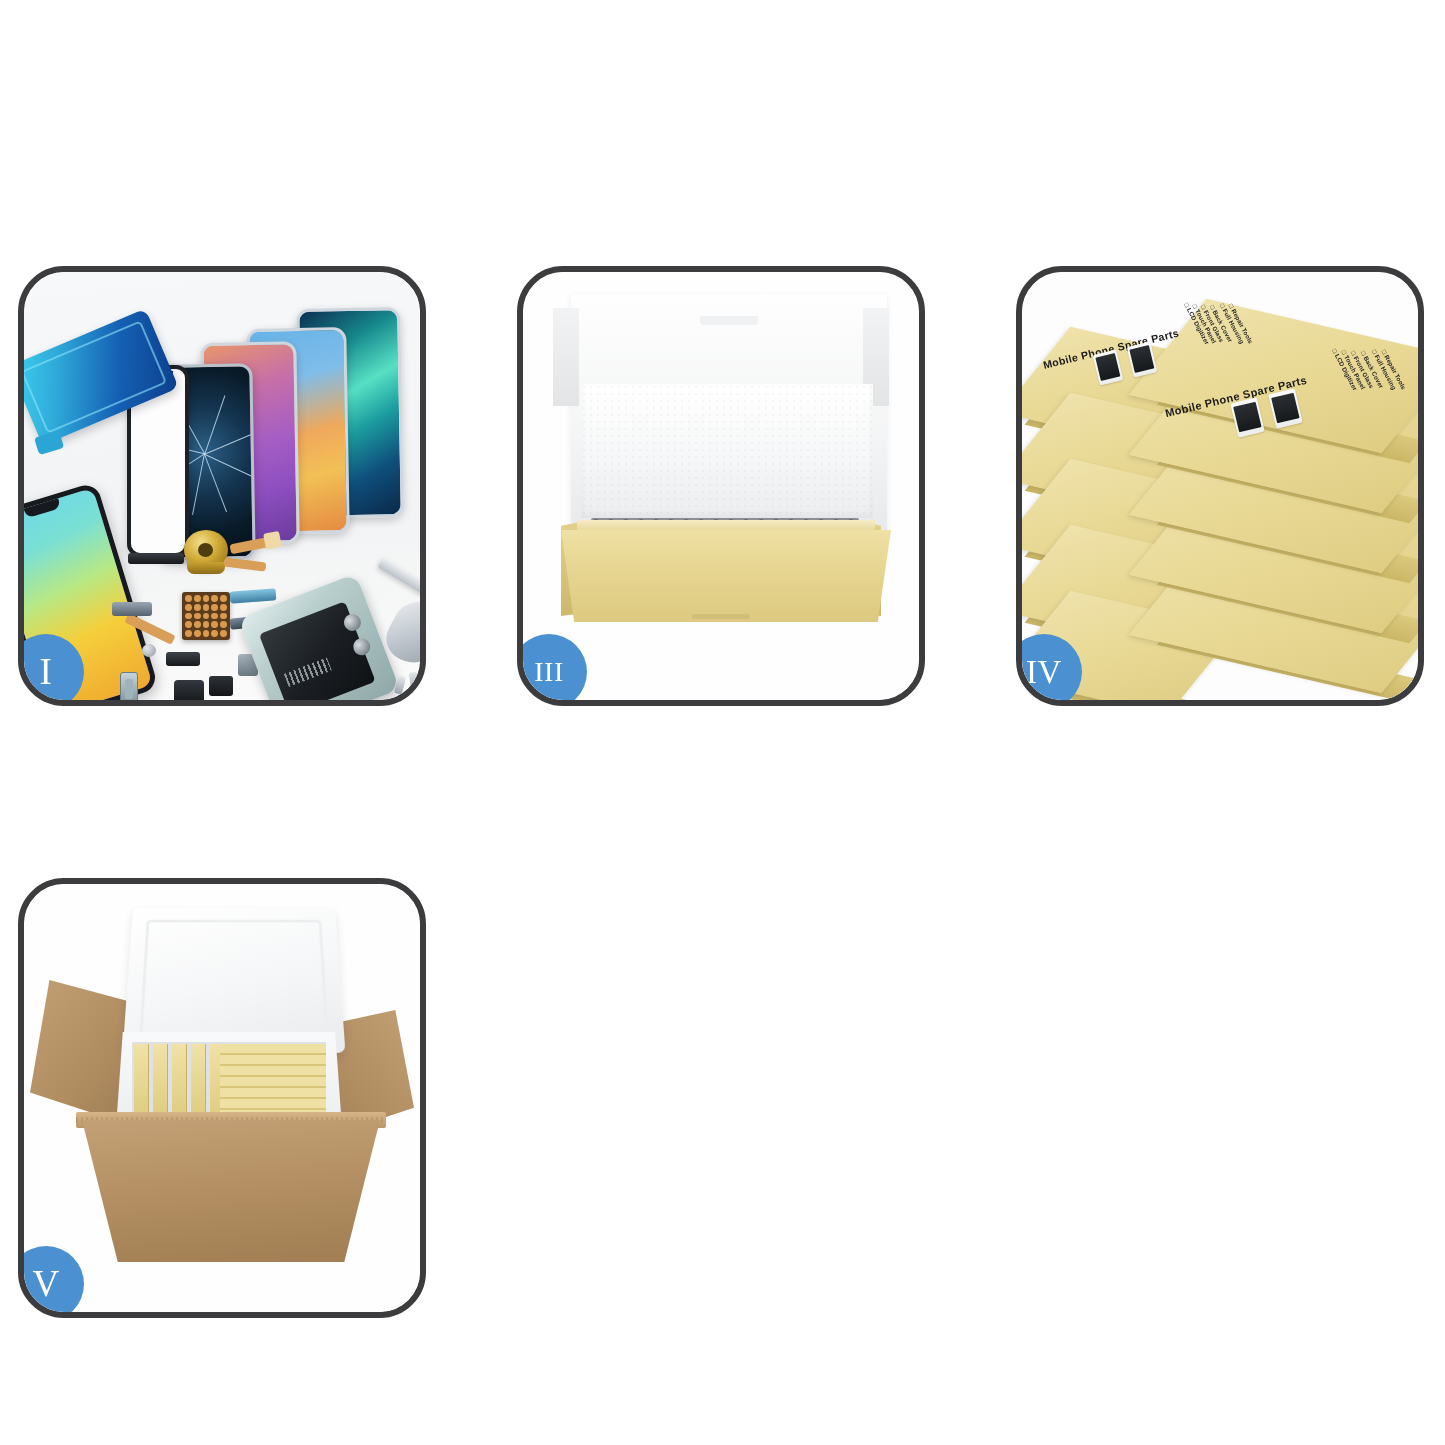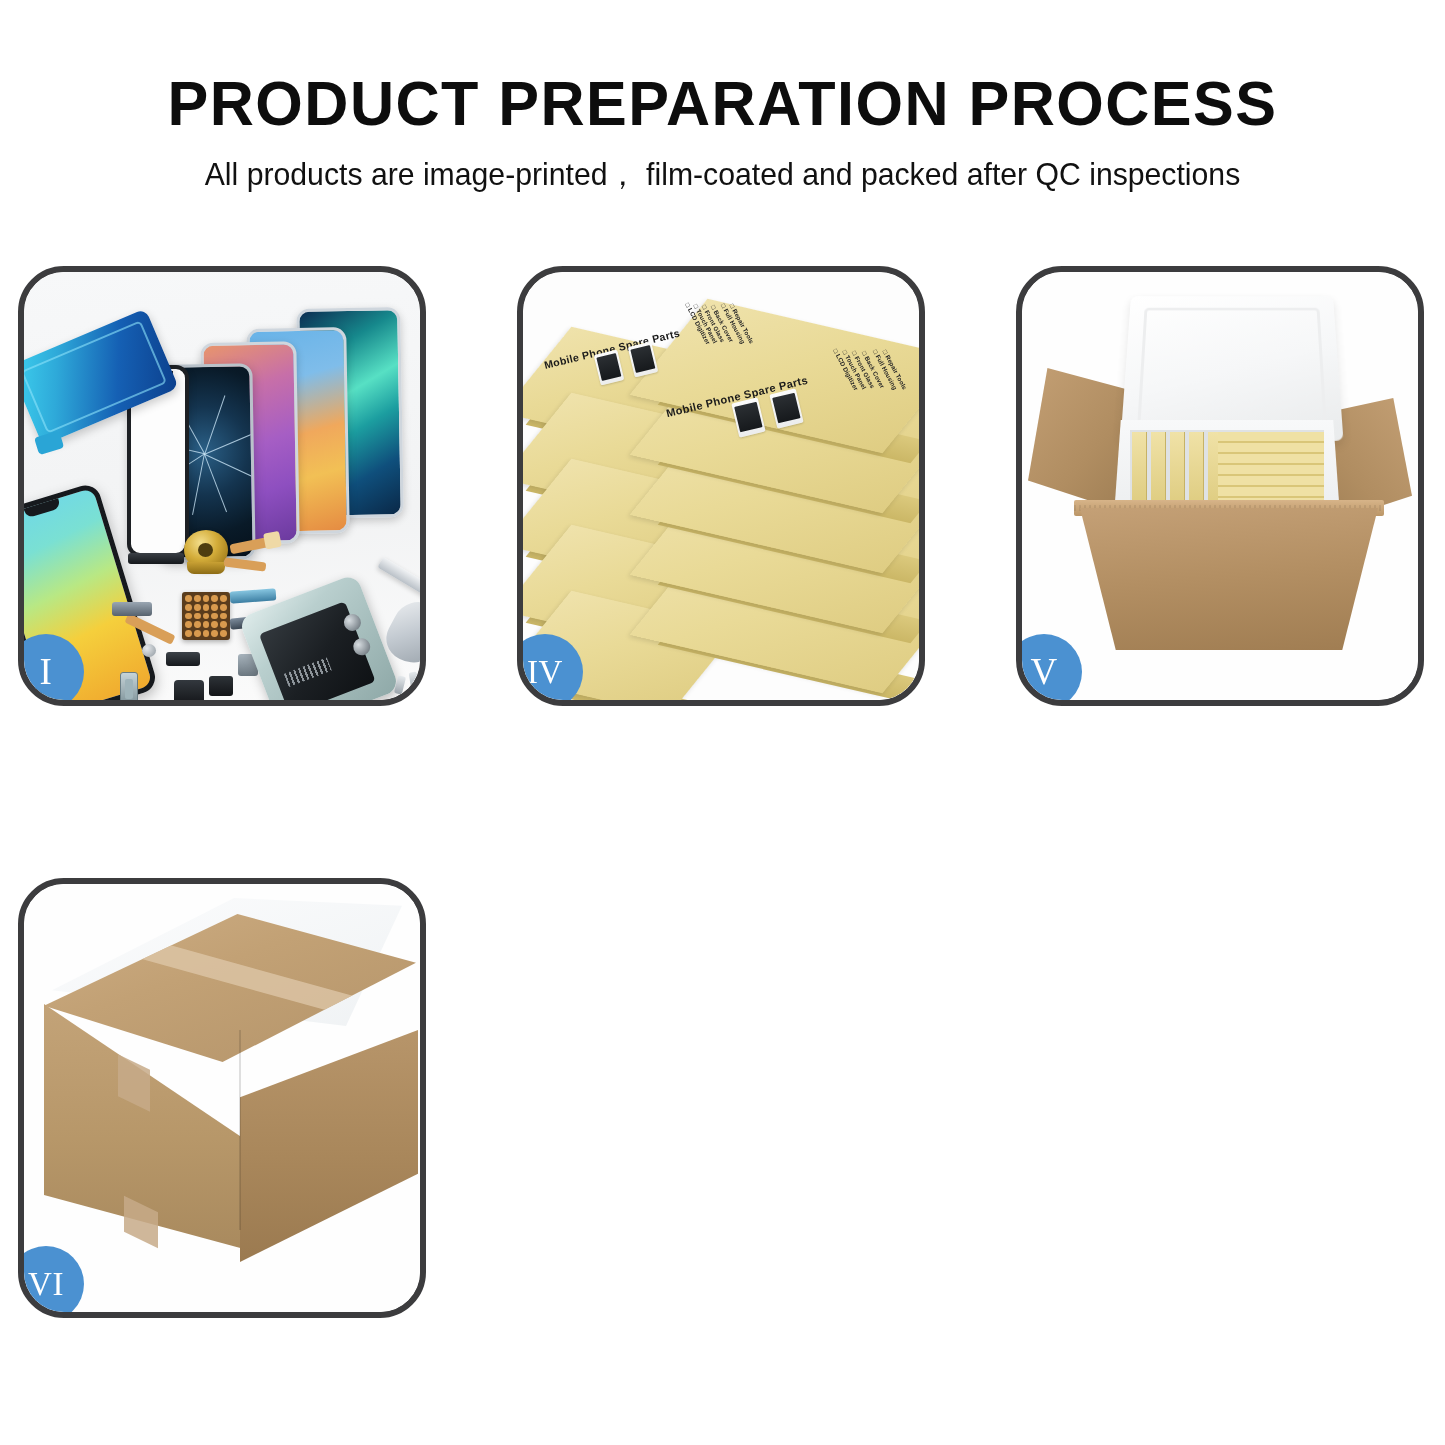--- a/index.html
+++ b/index.html
@@ -408,24 +408,20 @@
   .p6-t1 { left: 94px; top: 178px; width: 32px; height: 42px; transform: skewY(26deg); }
   .p6-t2 { left: 100px; top: 320px; width: 34px; height: 36px; transform: skewY(26deg); }
   .p6-edge { position:absolute; left: 215px; top: 146px; width: 2px; height: 200px;
     background: rgba(0,0,0,.12); }
 </style>
 </head>
 <body>
 
 <div class="page">
 
-  <div class="header">
-    <div class="main-title">PRODUCT PREPARATION PROCESS</div>
-    <div class="subtitle">All products are image-printed， film-coated and packed after QC inspections</div>
-  </div>
 
   <div class="grid">
 
     <div class="panel">
       <div class="panel-inner">
         <div class="scene1">
 
           <div class="ph fan-p4"></div>
           <div class="ph fan-p3"></div>
           <div class="ph fan-p2"></div>
@@ -511,20 +507,39 @@
           <div class="grip"></div>
           <div class="screw sc1"></div>
           <div class="screw sc2"></div>
 
         </div>
       </div>
       <div class="badge">I</div>
     </div>
 
 
+    <div class="panel">
+      <div class="panel-inner">
+        <div class="scene3">
+          <div class="p3-lid">
+            <div class="p3-lid-notch"></div>
+          </div>
+          <div class="p3-lid-flapL"></div>
+          <div class="p3-lid-flapR"></div>
+          <div class="p3-foam"></div>
+          <div class="p3-bubble"></div>
+          <div class="p3-box-lipL"></div>
+          <div class="p3-box-lipR"></div>
+          <div class="p3-box-rim"></div>
+          <div class="p3-box-front"></div>
+          <div class="p3-seam"></div>
+        </div>
+      </div>
+      <div class="badge w3">III</div>
+    </div>
 
     <div class="panel">
       <div class="panel-inner">
         <div class="scene4">
 
           <div class="bx" style="left:-2px; top:74px;  width:198px; height:86px;">
               <div class="side" style="top:76px"></div>
               <div class="top"></div>
             </div>
           <div class="bx" style="left:-2px; top:140px; width:198px; height:86px;">
@@ -613,30 +628,15 @@
             <div class="p5-cell" style="left:78px"></div>
             <div class="p5-blockR"></div>
           </div>
           <div class="p5-rim"></div>
           <div class="p5-body"></div>
         </div>
       </div>
       <div class="badge">V</div>
     </div>
 
-    <div class="panel">
-      <div class="panel-inner">
-        <div class="scene6">
-          <div class="p6-sheet"></div>
-          <div class="p6-left"></div>
-          <div class="p6-right"></div>
-          <div class="p6-top"></div>
-          <div class="p6-tape"></div>
-          <div class="p6-ttape p6-t1"></div>
-          <div class="p6-ttape p6-t2"></div>
-          <div class="p6-edge"></div>
-        </div>
-      </div>
-      <div class="badge w2">VI</div>
-    </div>
 
   </div>
 </div>
 
 </body></html>

